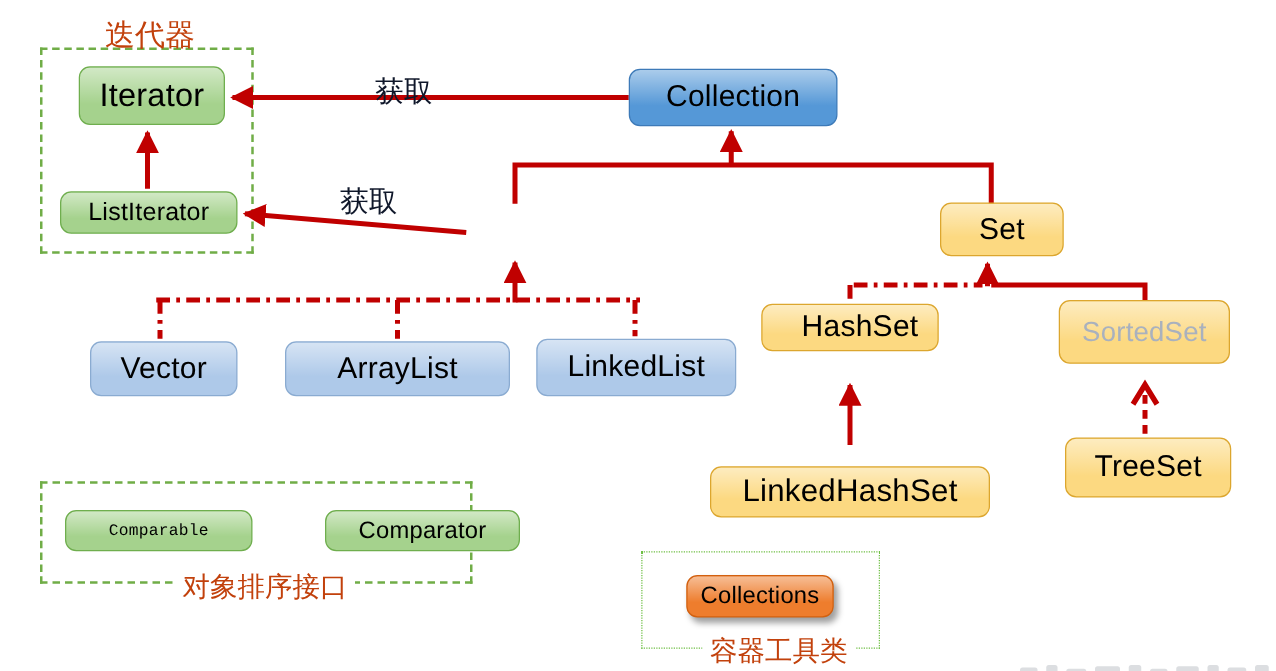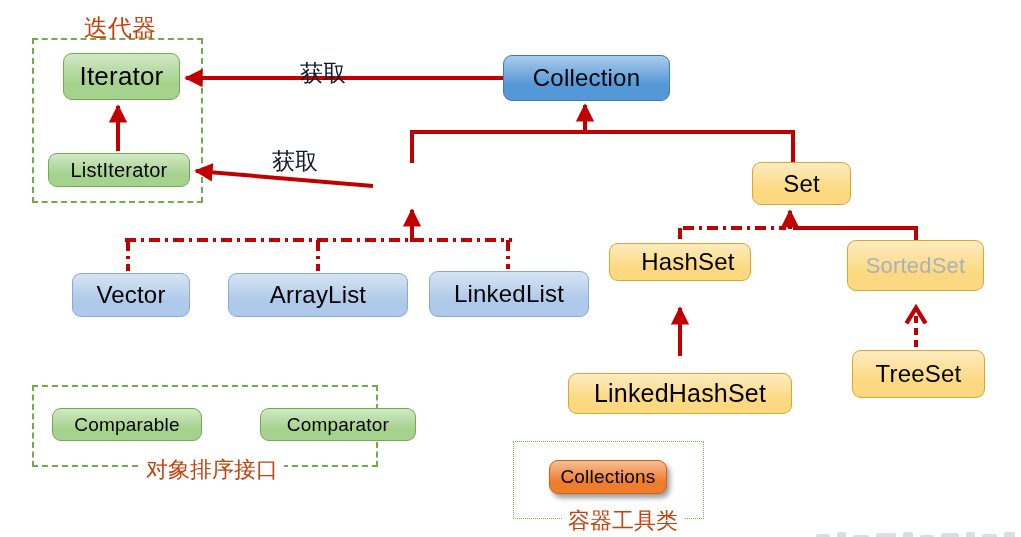--- a/index.html
+++ b/index.html
@@ -114,21 +114,21 @@
     </div>
     <div class="node" style="left: 847px; top: 240px; width: 137px; height: 51px; background-color: rgb(252, 217, 129); border-color: rgb(220, 166, 46); font-size: 22px; color: rgb(169, 177, 190);">
       <span>SortedSet</span>
     </div>
     <div class="node" style="left: 568px; top: 357px; width: 224px; height: 41px; background-color: rgb(252, 217, 129); border-color: rgb(220, 166, 46); font-size: 25px; margin-top: 16px;">
       <span>LinkedHashSet</span>
     </div>
     <div class="node" style="left: 852px; top: 350px; width: 133px; height: 48px; background-color: rgb(252, 217, 129); border-color: rgb(220, 166, 46); font-size: 24px;">
       <span>TreeSet</span>
     </div>
-    <div class="node" style="left: 52px; top: 408px; width: 150px; height: 33px; background-color: rgb(165, 210, 141); border-color: rgb(111, 174, 78); font-size: 19px;">
+    <div class="node" style="left: 52px; top: 408px; width: 150px; height: 33px; background-color: rgb(165, 210, 141); border-color: rgb(111, 174, 78); font-size: 13px; font-family: Liberation Mono, monospace;">
       <span>Comparable</span>
     </div>
     <div class="node" style="left: 213px; top: 408px; width: 156px; height: 33px; background-color: rgb(165, 210, 141); border-color: rgb(111, 174, 78); font-size: 19px; margin-left: 47px;">
       <span>Comparator</span>
     </div>
     <div class="node shadow" style="left: 549px; top: 460px; width: 118px; height: 34px; background-color: rgb(238, 125, 45); border-color: rgb(210, 96, 15); font-size: 19px;">
       <span>Collections</span>
     </div>
     <div class="edge-label" style="left: 300px; top: 58px; font-size: 23px;">获取</div>
     <div class="edge-label" style="left: 272px; top: 146px; font-size: 23px;">获取</div>

